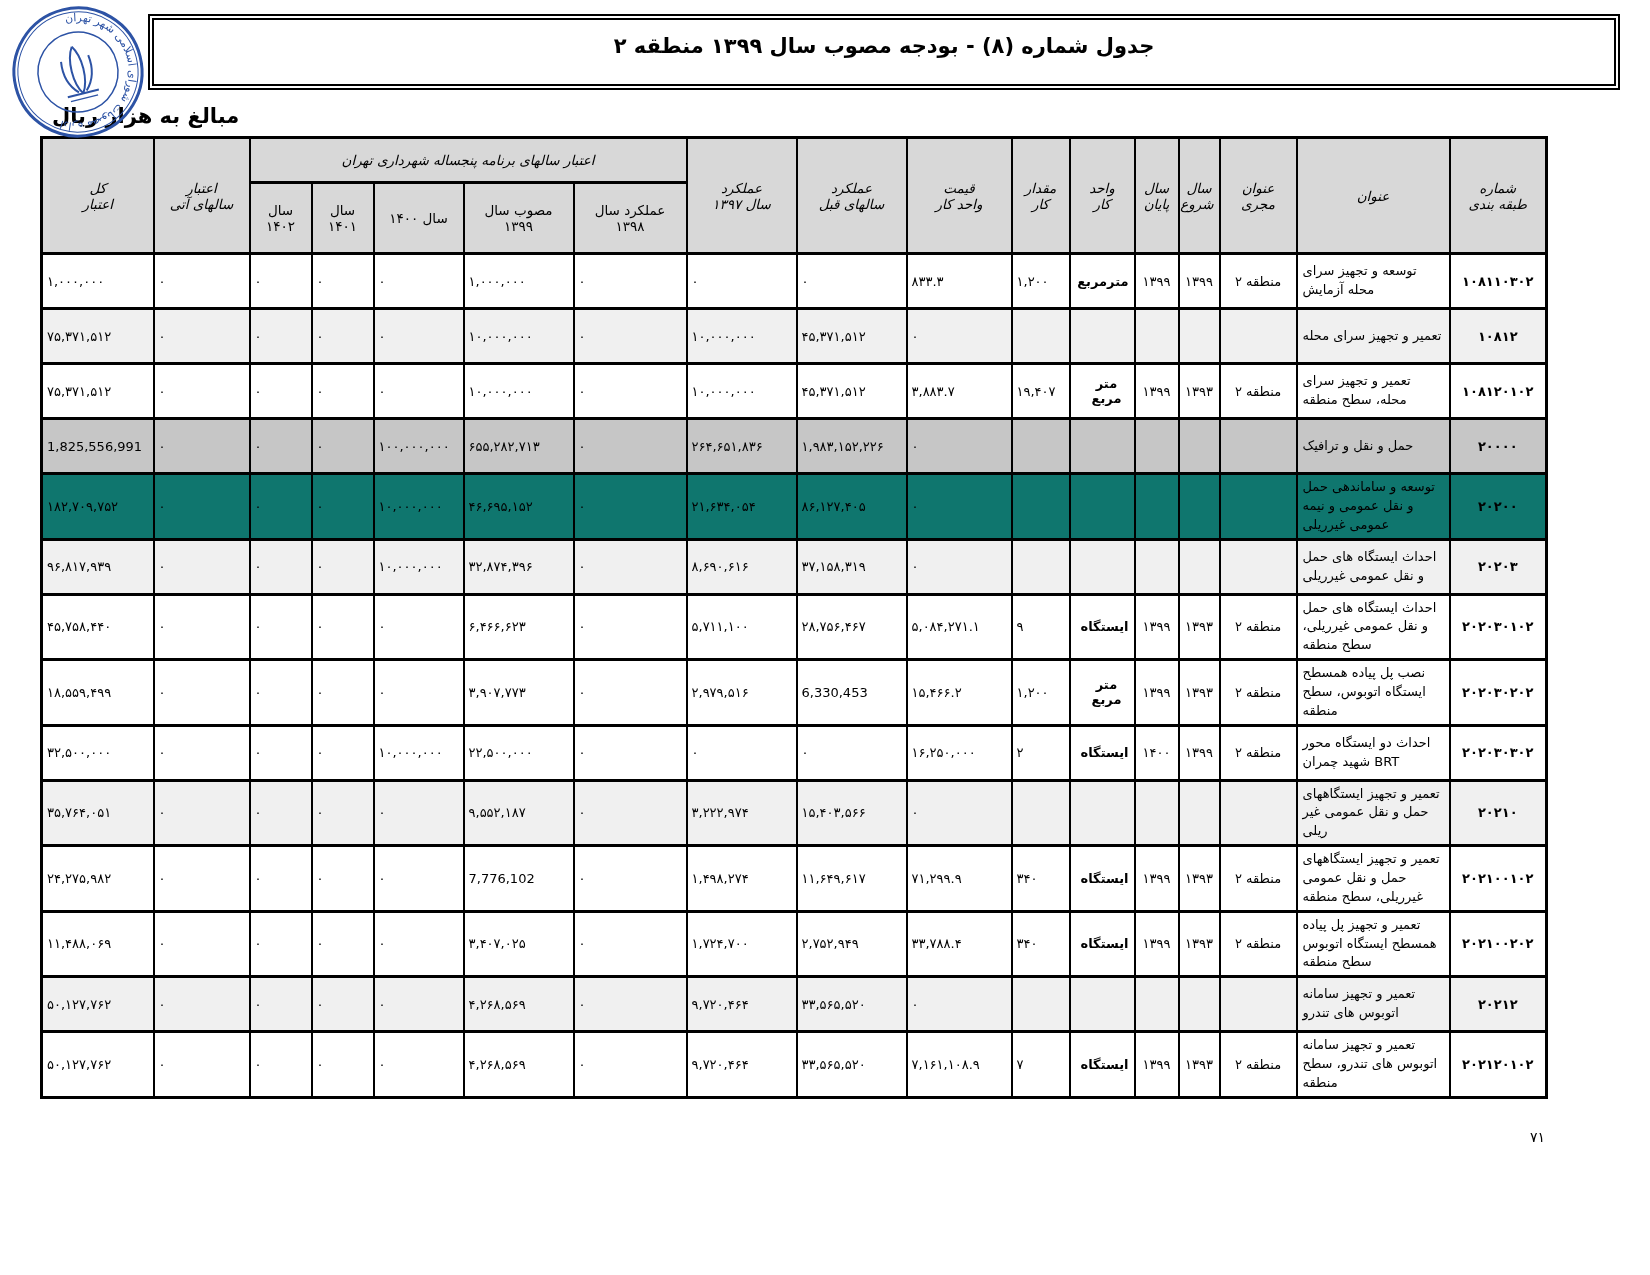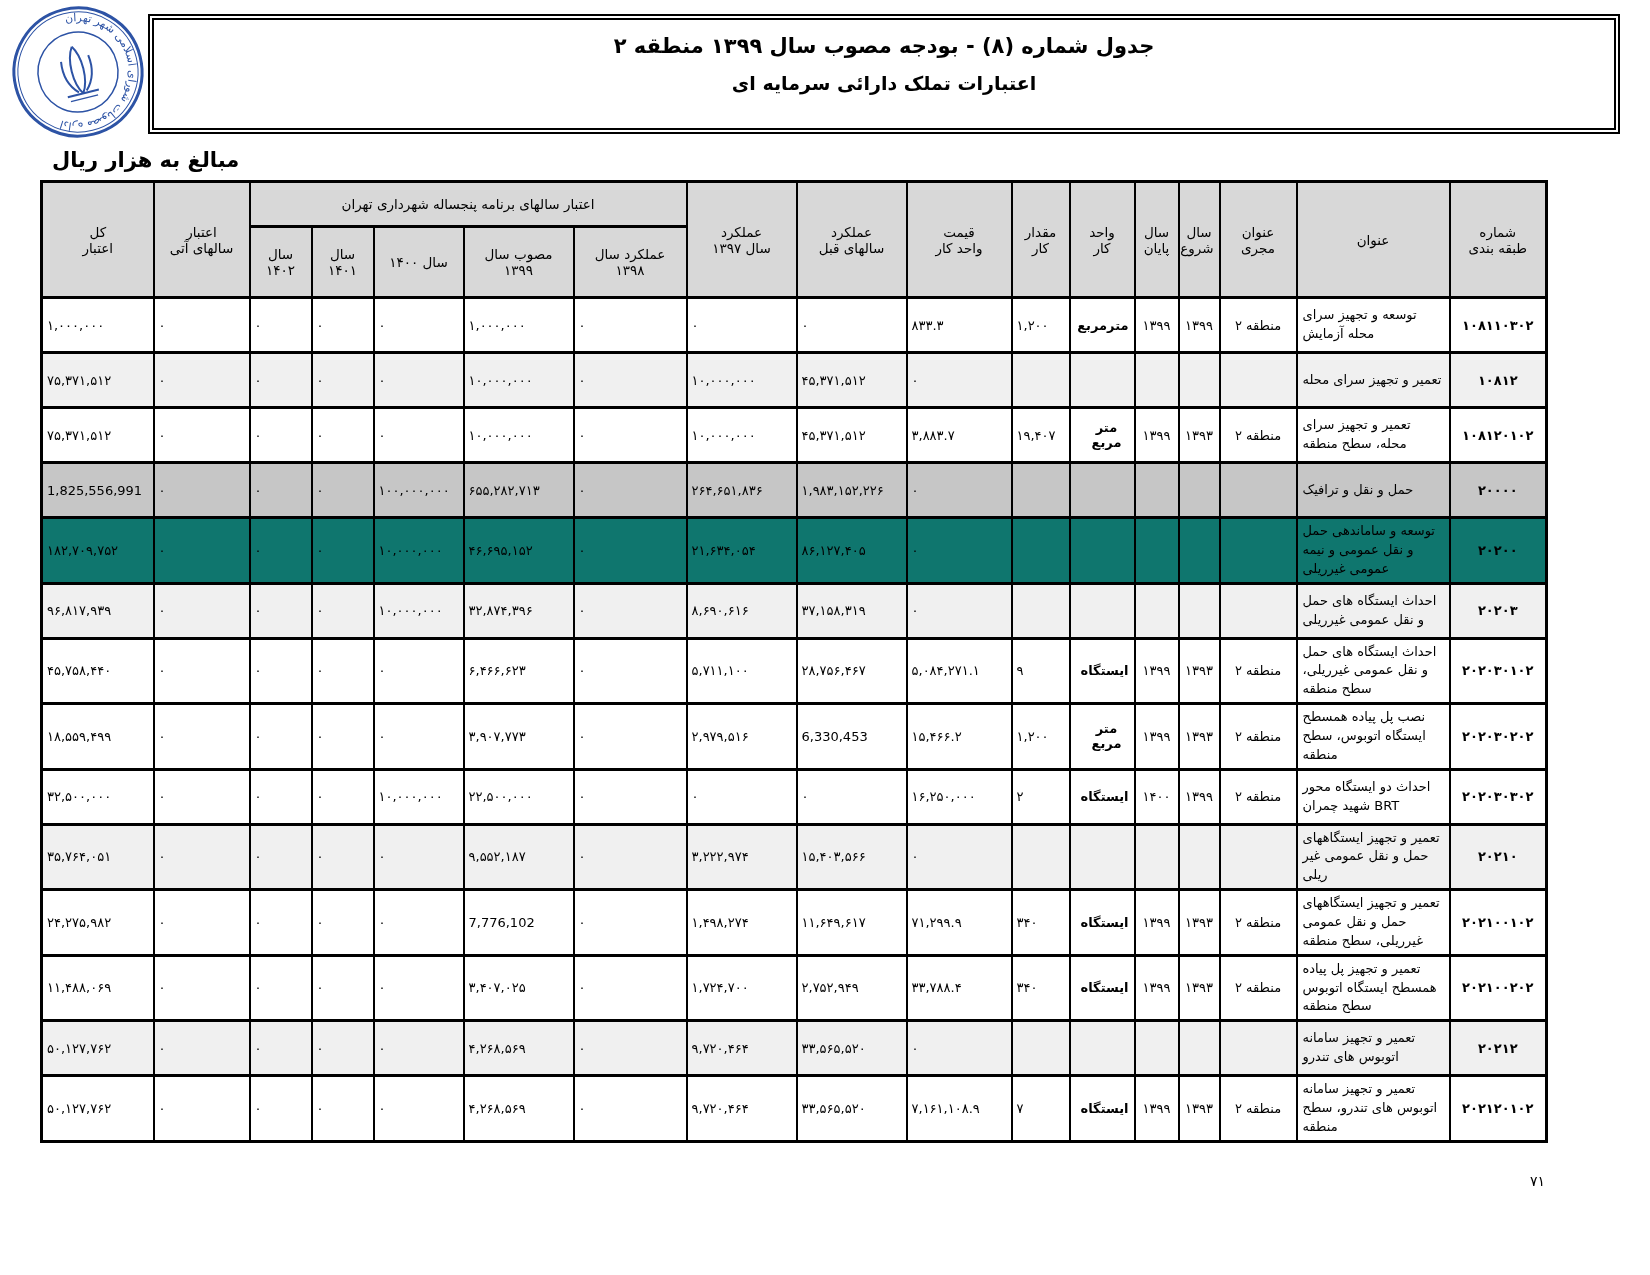--- a/index.html
+++ b/index.html
@@ -7,21 +7,21 @@
     width:1650px;height:1275px;overflow:hidden;background:#ffffff;
     font-family:"DejaVu Sans",sans-serif;color:#000;position:relative;
   }
   
   .stamp{position:absolute;left:4px;top:-2px;width:148px;height:148px;transform:rotate(-14deg);}
   
   .title-box{
     margin:14px 30px 0 148px;
     border:6px double #000;
     text-align:center;
-    padding:14px 0 34px;
+    padding:14px 0 12px;
   }
   .title-line1{font-size:21px;font-weight:bold;margin:0 0 14px;}
   .title-line2{font-size:19px;font-weight:bold;margin:0;}
   .note{
     margin:14px 0 8px 52px;
     font-weight:bold;font-size:21px;text-align:center;width:fit-content;direction:rtl;
   }
   
   table.budget{
     margin-left:40px;width:1505px;table-layout:fixed;
@@ -36,21 +36,21 @@
     overflow:hidden;
   }
   .budget thead th{
     background:#d8d8d8;
     font-weight:normal;
     font-size:13.5px;
     white-space:pre-line;
     text-align:center;
     border-bottom-width:3px;
   }
-  .budget thead tr.grp th{height:36px;}
+  .budget thead tr.grp th{height:36px;font-style:italic;}
   .budget thead tr.sub th{height:62px;}
   .budget tbody td{border-top-width:3px;border-bottom-width:3px;height:46px;}
   td.num{text-align:left;direction:ltr;padding-left:4px;}
   td.center{text-align:center;}
   td.title-cell{text-align:left;line-height:1.45;}
   td.cls{text-align:center;direction:ltr;font-weight:bold;}
   td.unit{text-align:center;font-weight:bold;padding-left:14px;}
   tr.shade-light td{background:#f0f0f0;}
   tr.shade-medium td{background:#0f766e;}
   tr.shade-dark td{background:#c6c6c6;}
@@ -79,21 +79,20 @@
     <path d="M74 48 C 82 60, 82 84, 74 96"></path>
     <path d="M60 60 C 58 74, 62 86, 70 94"></path>
     <path d="M88 60 C 90 74, 86 86, 78 94"></path>
     <path d="M58 96 L 90 96"></path>
     <path d="M60 101 L 88 101" stroke-width="1.3"></path>
   </g>
 </svg>
 
 <div class="title-box">
   <p class="title-line1">جدول شماره (۸) - بودجه مصوب سال ۱۳۹۹ منطقه ۲</p>
-  <p class="title-line2">اعتبارات تملک دارائی سرمایه ای</p>
 </div>
 
 <div class="note">مبالغ به هزار ریال</div>
 
 <table class="budget">
   <colgroup>
     <col style="width:97px">
       <col style="width:153px">
       <col style="width:77px">
     <col style="width:41px">

